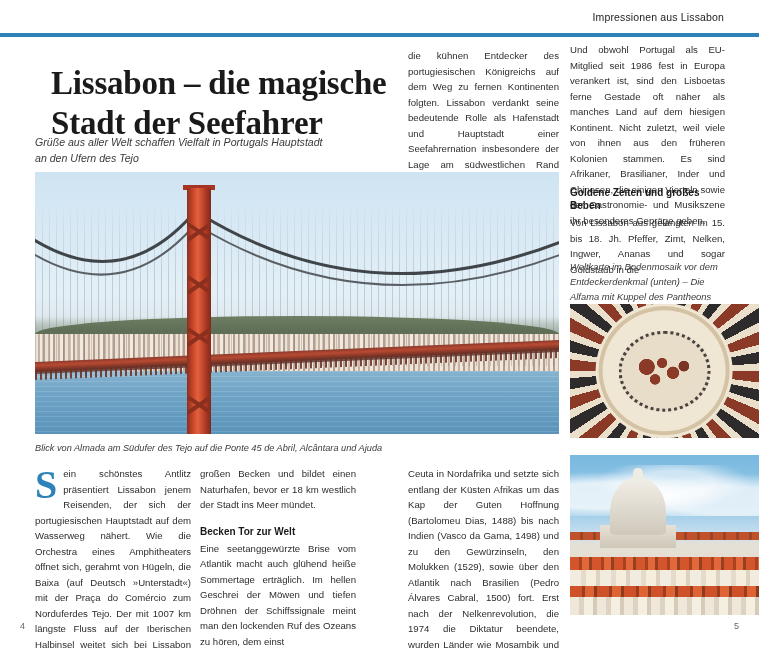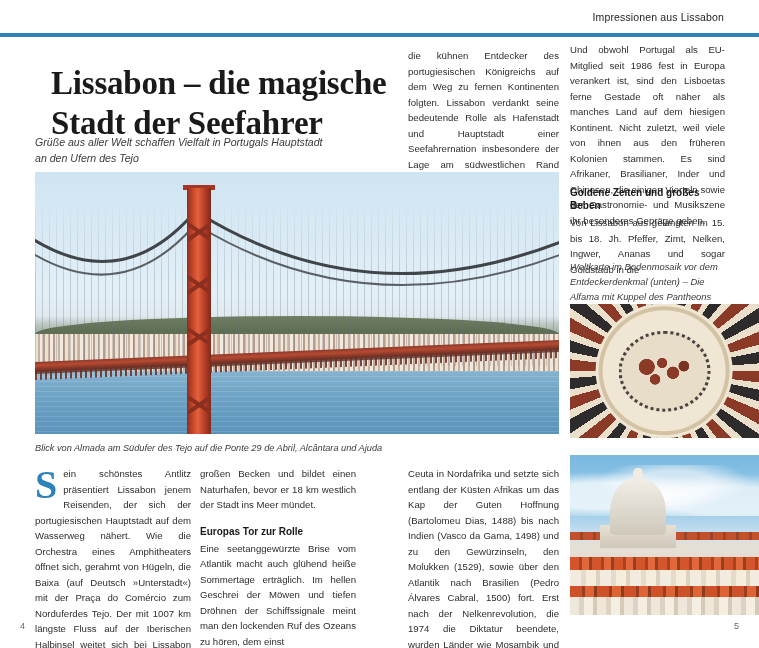--- a/index.html
+++ b/index.html
@@ -454,30 +454,30 @@
     <div class="pb-deck"></div>
     <div class="pb-deck-truss"></div>
     <div class="pb-tower-top"></div>
     <div class="pb-tower"></div>
     <div class="pb-tower-x" style="top:14%"></div>
     <div class="pb-tower-x" style="top:34%"></div>
     <div class="pb-tower-x" style="top:54%"></div>
     <div class="pb-tower-x" style="top:80%"></div>
   </div>
 
-  <div class="caption-main">Blick von Almada am Südufer des Tejo auf die Ponte 29 de Abril, Alcântara und Ajuda</div>
+  <div class="caption-main">Blick von Almada am Südufer des Tejo auf die Ponte 45 de Abril, Alcântara und Ajuda</div>
 
   <div class="col-bl col-text">
     <span class="dropcap">S</span>
     <span>ein schönstes Antlitz präsentiert Lissabon jenem Reisenden, der sich der portugiesischen Hauptstadt auf dem Wasserweg nähert. Wie die Orchestra eines Amphitheaters öffnet sich, gerahmt von Hügeln, die Baixa (auf Deutsch »Unterstadt«) mit der Praça do Comércio zum Norduferdes Tejo. Der mit 1007 km längste Fluss auf der Iberischen Halbinsel weitet sich bei Lissabon zu einem 260 km²</span>
   </div>
 
   <div class="col-bm">
     <div class="col-text" style="margin-bottom:12px">großen Becken und bildet einen Naturhafen, bevor er 18 km westlich der Stadt ins Meer mündet.</div>
-    <div class="sub-title">Europas Tor zur Rolle</div>
+    <div class="sub-title">Becken Tor zur Welt</div>
     <div class="col-text">Eine seetanggewürzte Brise vom Atlantik macht auch glühend heiße Sommertage erträglich. Im hellen Geschrei der Möwen und tiefen Dröhnen der Schiffssignale meint man den lockenden Ruf des Ozeans zu hören, dem einst</div>
   </div>
 
   <div class="col-br col-text">
     <div>Ceuta in Nordafrika und setzte sich entlang der Küsten Afrikas um das Kap der Guten Hoffnung (Bartolomeu Dias, 1488) bis nach Indien (Vasco da Gama, 1498) und zu den Gewürzinseln, den Molukken (1529), sowie über den Atlantik nach Brasilien (Pedro Álvares Cabral, 1500) fort. Erst nach der Nelkenrevolution, die 1974 die Diktatur beendete, wurden Länder wie Mosambik und Angola in die Unabhängigkeit entlassen.</div>
   </div>
 
   <div class="photo-mosaic">
     <div class="mos-wavebg"></div>
     <div class="mos-disc">

